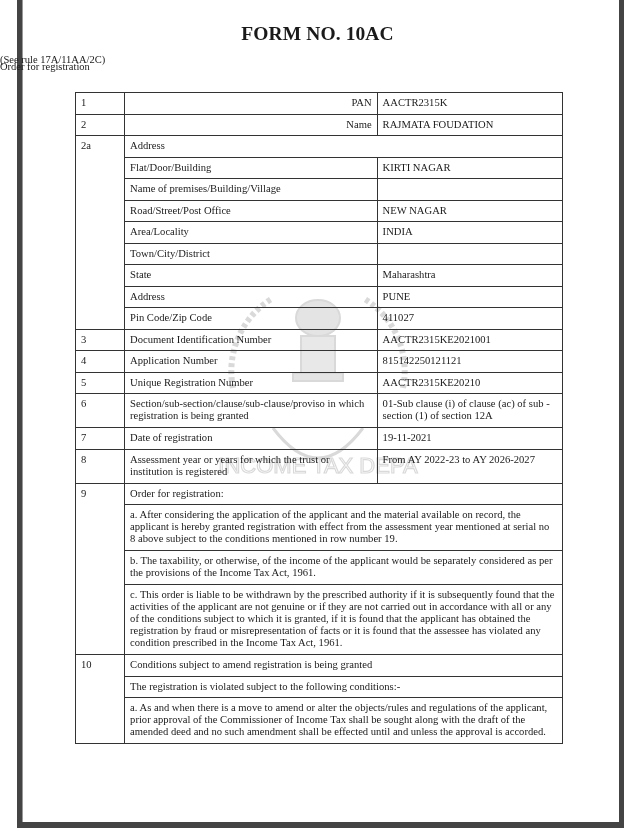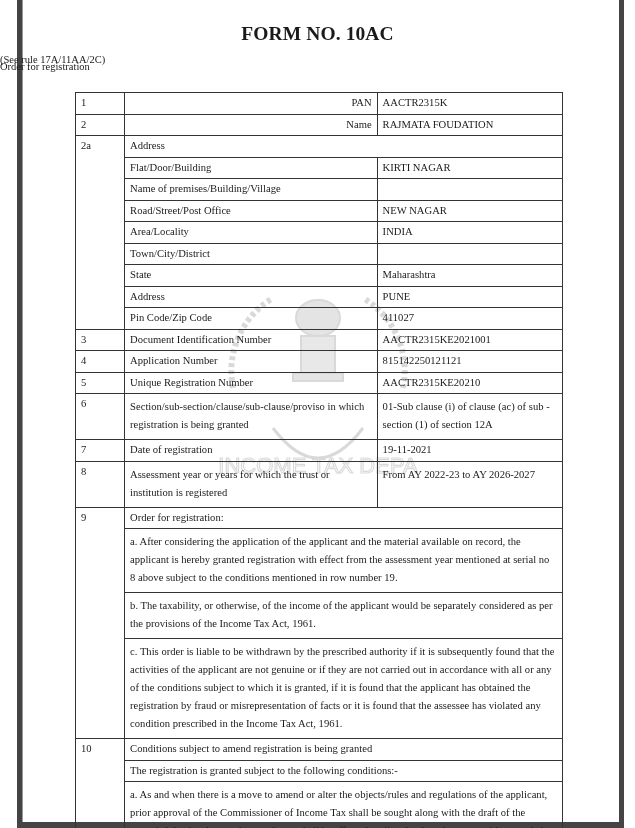--- a/index.html
+++ b/index.html
@@ -7,21 +7,21 @@
   .frame{position:absolute;left:17px;top:-4px;width:597px;height:826px;border-left:5px solid #444;border-right:5px solid #444;border-bottom:6px solid #444;background:#fff;box-shadow:inset 1px 0 0 #999;}
   .title{position:absolute;left:0;right:0;top:23px;text-align:center;font-size:19.5px;font-weight:bold;letter-spacing:0.1px;}
   .sub1{position:absolute;left:0;right:0;top:54px;font-size:10.5px;}
   .sub2{position:absolute;left:0;right:0;top:61px;text-align:left;font-size:10.5px;}
   .watermark{position:absolute;left:213px;top:268px;width:210px;height:230px;pointer-events:none;opacity:0.22;}
   table.form{position:absolute;left:75px;top:92px;width:488px;border-collapse:collapse;font-size:10.6px;line-height:11.5px;}
   table.form td{border:1px solid #333;padding:4px 5px 5px 5px;vertical-align:top;}
   td.num{width:38px;}
   td.lbl{width:241px;text-align:right;}
   td.val{width:174px;}
-  td.para{padding:3px 5px 3px 5px;line-height:18px;}
+  td.para{padding:3px 5px 3px 5px;line-height:12px;}
 </style>
 </head>
 <body>
 
 <div class="frame"></div>
 
 <div class="title">FORM NO. 10AC</div>
 <div class="sub1">(See rule 17A/11AA/2C)</div>
 <div class="sub2">Order for registration</div>
 
@@ -126,19 +126,19 @@
         <td colspan="2" class="para">b. The taxability, or otherwise, of the income of the applicant would be separately considered as per the provisions of the Income Tax Act, 1961.</td>
       </tr>
   <tr>
         <td colspan="2" class="para">c. This order is liable to be withdrawn by the prescribed authority if it is subsequently found that the activities of the applicant are not genuine or if they are not carried out in accordance with all or any of the conditions subject to which it is granted, if it is found that the applicant has obtained the registration by fraud or misrepresentation of facts or it is found that the assessee has violated any condition prescribed in the Income Tax Act, 1961.</td>
       </tr>
   <tr>
     <td class="num" rowspan="3">10</td>
     <td colspan="2">Conditions subject to amend registration is being granted</td>
   </tr>
   <tr>
-        <td colspan="2">The registration is granted subject to the following conditions:-</td>
+        <td colspan="2">The registration is violated subject to the following conditions:-</td>
       </tr>
   <tr>
         <td colspan="2" class="para">a. As and when there is a move to amend or alter the objects/rules and regulations of the applicant, prior approval of the Commissioner of Income Tax shall be sought along with the draft of the amended deed and no such amendment shall be effected until and unless the approval is accorded.</td>
       </tr>
 </tbody>
   </table>
 
 </body></html>

